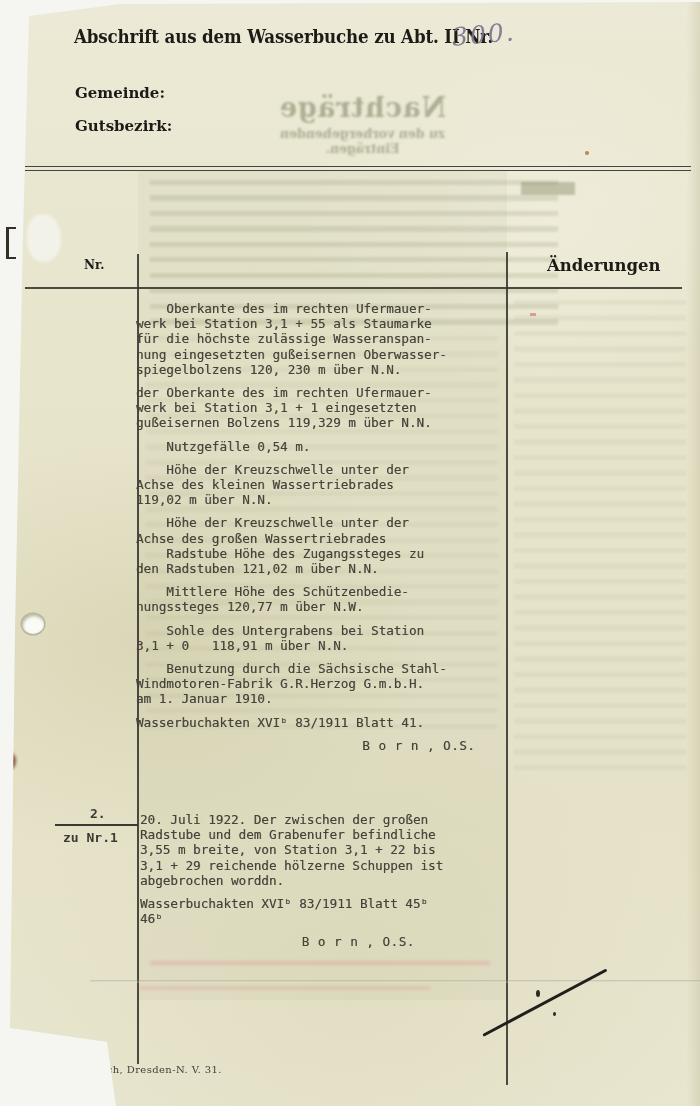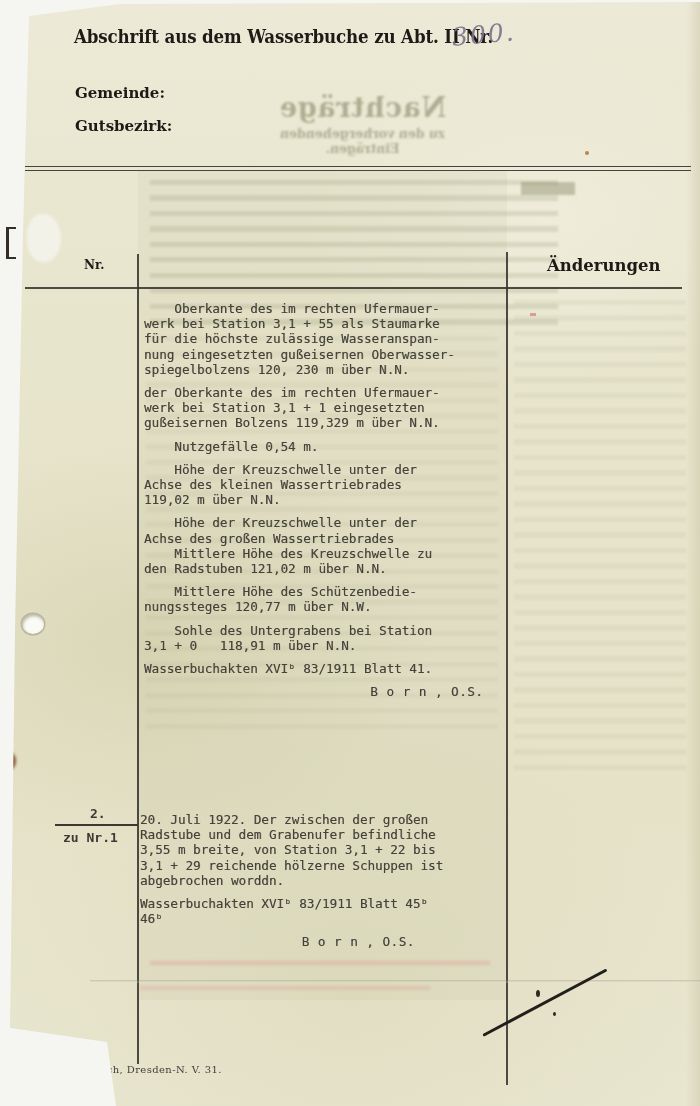--- a/index.html
+++ b/index.html
@@ -42,21 +42,21 @@
   .doc-title{position:absolute;left:74px;top:25px;font-size:19px;letter-spacing:-0.2px;
     transform:scaleX(0.88);transform-origin:left top;}
   .hand-number{position:absolute;left:452px;top:20px;font-size:25px;font-style:italic;
     color:#7c7191;transform:rotate(-5deg);letter-spacing:2px;opacity:0.9;}
   .lbl-gemeinde{position:absolute;left:75px;top:84px;font-size:15px;}
   .lbl-gutsbezirk{position:absolute;left:75px;top:117px;font-size:15px;}
   .col-nr{position:absolute;left:84px;top:258px;font-size:12px;}
   .col-aend{position:absolute;left:547px;top:256px;font-size:16.5px;}
   
   .entry{position:absolute;width:372px;}
-  .e1{left:144px;top:301px;}
+  .e1{left:136px;top:301px;}
   .e2{left:140px;top:812px;}
   .tl{white-space:pre;font-family:"DejaVu Sans Mono","Liberation Mono",monospace;
       font-size:12.6px;line-height:15.2px;color:#45423b;
       text-shadow:0.4px 0.4px 0.5px rgba(70,66,56,0.45);}
   .para{margin:0 0 8px 0;}
   .para.sig{margin-top:4px;letter-spacing:0.5px;}
   .nr2{position:absolute;left:90px;top:806px;font-family:"DejaVu Sans Mono",monospace;
        font-size:13px;color:#3c3a34;font-weight:bold;}
   .nr2-underline{position:absolute;left:55px;top:824px;width:83px;height:1.6px;background:#3a3833;}
   .nr2-sub{position:absolute;left:63px;top:830px;font-family:"DejaVu Sans Mono",monospace;
@@ -140,30 +140,35 @@
           <div class="tl">    Nutzgefälle 0,54 m.</div>
         </div>
         <div class="para body">
           <div class="tl">    Höhe der Kreuzschwelle unter der</div>
           <div class="tl">Achse des kleinen Wassertriebrades</div>
           <div class="tl">119,02 m über N.N.</div>
         </div>
         <div class="para body">
           <div class="tl">    Höhe der Kreuzschwelle unter der</div>
           <div class="tl">Achse des großen Wassertriebrades</div>
-          <div class="tl">    Mittlere Höhe des Kreuzschwelle zu</div>
+          <div class="tl">    Radstube Höhe des Zugangssteges zu</div>
           <div class="tl">den Radstuben 121,02 m über N.N.</div>
         </div>
         <div class="para body">
           <div class="tl">    Mittlere Höhe des Schützenbedie-</div>
           <div class="tl">nungssteges 120,77 m über N.W.</div>
         </div>
         <div class="para body">
           <div class="tl">    Sohle des Untergrabens bei Station</div>
           <div class="tl">3,1 + 0   118,91 m über N.N.</div>
+        </div>
+        <div class="para body">
+          <div class="tl">    Benutzung durch die Sächsische Stahl-</div>
+          <div class="tl">Windmotoren-Fabrik G.R.Herzog G.m.b.H.</div>
+          <div class="tl">am 1. Januar 1910.</div>
         </div>
         <div class="para ref">
           <div class="tl">Wasserbuchakten XVIᵇ 83/1911 Blatt 41.</div>
         </div>
         <div class="para sig">
           <div class="tl">                            B o r n , O.S.</div>
         </div>
       </div>
     <div class="entry e2">
         <div class="para body">

